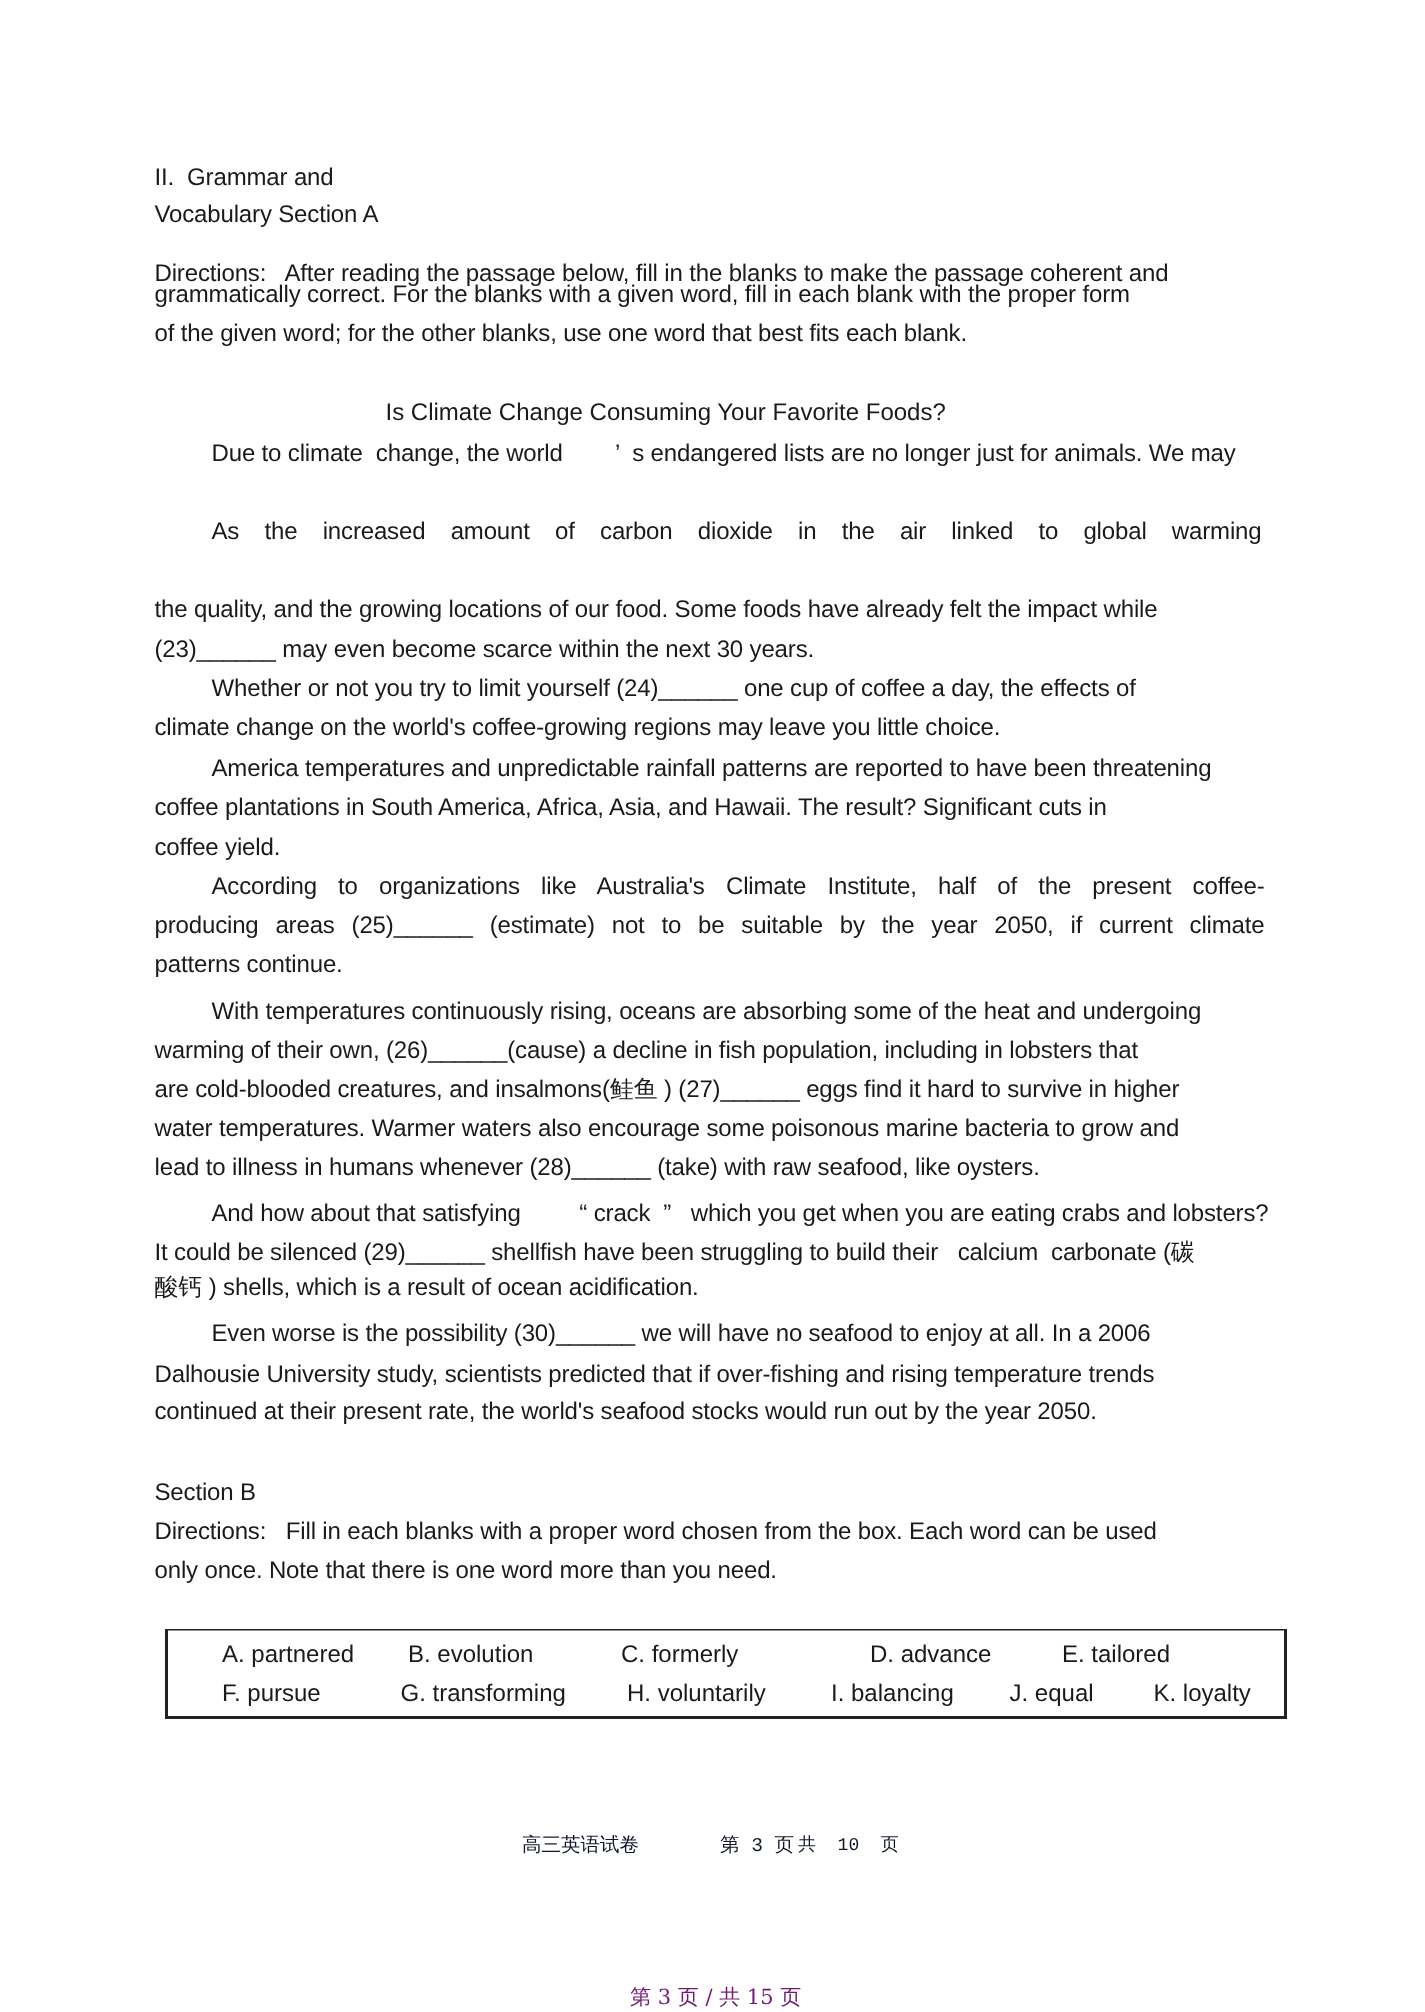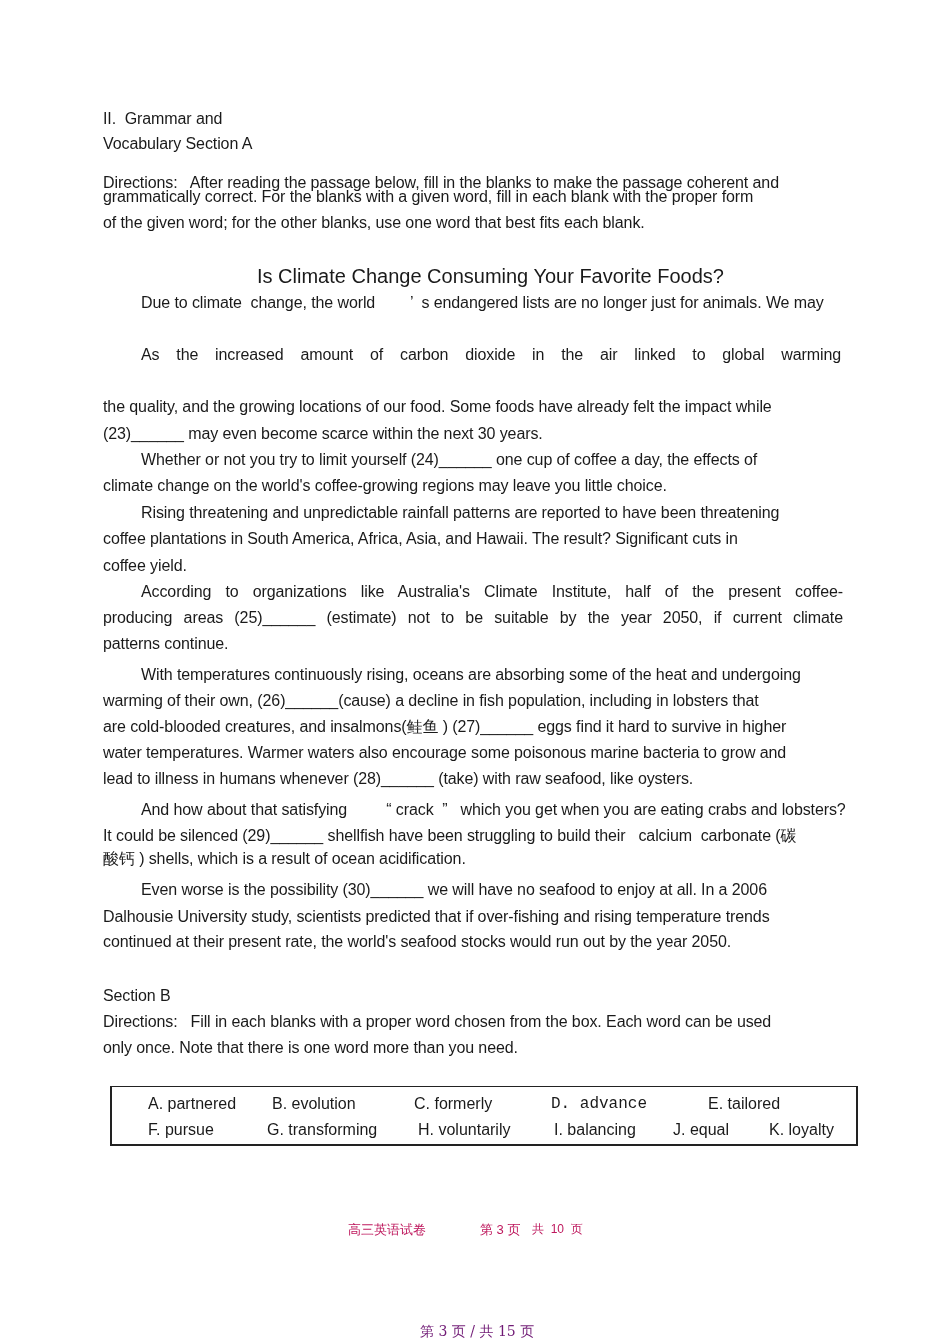--- a/index.html
+++ b/index.html
@@ -33,21 +33,21 @@
     .just {
       white-space: normal;
       text-align: justify;
       text-align-last: justify;
     }
     .indent { left: 141px; }
     .title {
       position: absolute;
       left: 257px;
       white-space: pre;
-      font-size: 20px;
+      font-size: 16px;
       line-height: 20px;
     }
     .word-box {
       position: absolute;
       left: 110px;
       top: 1086px;
       width: 744px;
       height: 57px;
       border: 1.5px solid #222;
       border-right-width: 2.5px;
@@ -56,23 +56,23 @@
     }
     .opt {
       position: absolute;
       white-space: pre;
       font-size: 16px;
       line-height: 20px;
     }
     .footer {
       position: absolute;
       white-space: pre;
-      font-family: Liberation Sans, sans-serif;
+      font-family: Liberation Mono, monospace;
       font-size: 13px;
-      color: #be185d;
+      color: #0f172a;
     }
     .footer2 {
       position: absolute;
       white-space: pre;
       font-family: "DejaVu Serif", serif;
       font-size: 14px;
       color: #701a75;
     }
   </style>
 </head>
@@ -91,21 +91,21 @@
 
   <div class="line indent" style="top:293px;">Due to climate  change, the world        ’  s endangered lists are no longer just for animals. We may</div>
 
   <div class="line indent just" style="top:345px; width:700px;">As the increased amount of carbon dioxide in the air linked to global warming</div>
   <div class="line" style="top:397px;">the quality, and the growing locations of our food. Some foods have already felt the impact while</div>
   <div class="line" style="top:424px;">(23)______ may even become scarce within the next 30 years.</div>
 
   <div class="line indent" style="top:450px;">Whether or not you try to limit yourself (24)______ one cup of coffee a day, the effects of</div>
   <div class="line" style="top:476px;">climate change on the world's coffee-growing regions may leave you little choice.</div>
 
-  <div class="line indent" style="top:503px;">Rising threatening and unpredictable rainfall patterns are reported to have been threatening</div>
+  <div class="line indent" style="top:503px;">America temperatures and unpredictable rainfall patterns are reported to have been threatening</div>
   <div class="line" style="top:529px;">coffee plantations in South America, Africa, Asia, and Hawaii. The result? Significant cuts in</div>
   <div class="line" style="top:556px;">coffee yield.</div>
 
   <div class="line indent just" style="top:582px; width:702px;">According to organizations like Australia's Climate Institute, half of the present coffee-</div>
   <div class="line just" style="top:608px; width:740px;">producing areas (25)______ (estimate) not to be suitable by the year 2050, if current climate</div>
   <div class="line" style="top:634px;">patterns continue.</div>
 
   <div class="line indent" style="top:665px;">With temperatures continuously rising, oceans are absorbing some of the heat and undergoing</div>
   <div class="line" style="top:691px;">warming of their own, (26)______(cause) a decline in fish population, including in lobsters that</div>
   <div class="line" style="top:717px;">are cold-blooded creatures, and insalmons(鲑鱼 ) (27)______ eggs find it hard to survive in higher</div>
@@ -121,21 +121,21 @@
   <div class="line" style="top:932px;">continued at their present rate, the world's seafood stocks would run out by the year 2050.</div>
 
   <div class="line" style="top:986px;">Section B</div>
   <div class="line" style="top:1012px;">Directions:   Fill in each blanks with a proper word chosen from the box. Each word can be used</div>
   <div class="line" style="top:1038px;">only once. Note that there is one word more than you need.</div>
 
   <div class="word-box"></div>
   <div class="opt" style="left:148px; top:1094px;">A. partnered</div>
   <div class="opt" style="left:272px; top:1094px;">B. evolution</div>
   <div class="opt" style="left:414px; top:1094px;">C. formerly</div>
-  <div class="opt" style="left:551px; top:1094px;font-family:Liberation Mono, monospace;">D. advance</div>
+  <div class="opt" style="left:580px; top:1094px;">D. advance</div>
   <div class="opt" style="left:676px; top:1094px;margin-left:32px;">E. tailored</div>
 
   <div class="opt" style="left:148px; top:1120px;">F. pursue</div>
   <div class="opt" style="left:267px; top:1120px;">G. transforming</div>
   <div class="opt" style="left:418px; top:1120px;">H. voluntarily</div>
   <div class="opt" style="left:554px; top:1120px;">I. balancing</div>
   <div class="opt" style="left:673px; top:1120px;">J. equal</div>
   <div class="opt" style="left:769px; top:1120px;">K. loyalty</div>
 
   <div class="footer" style="left:348px; top:1221px;">高三英语试卷</div>

